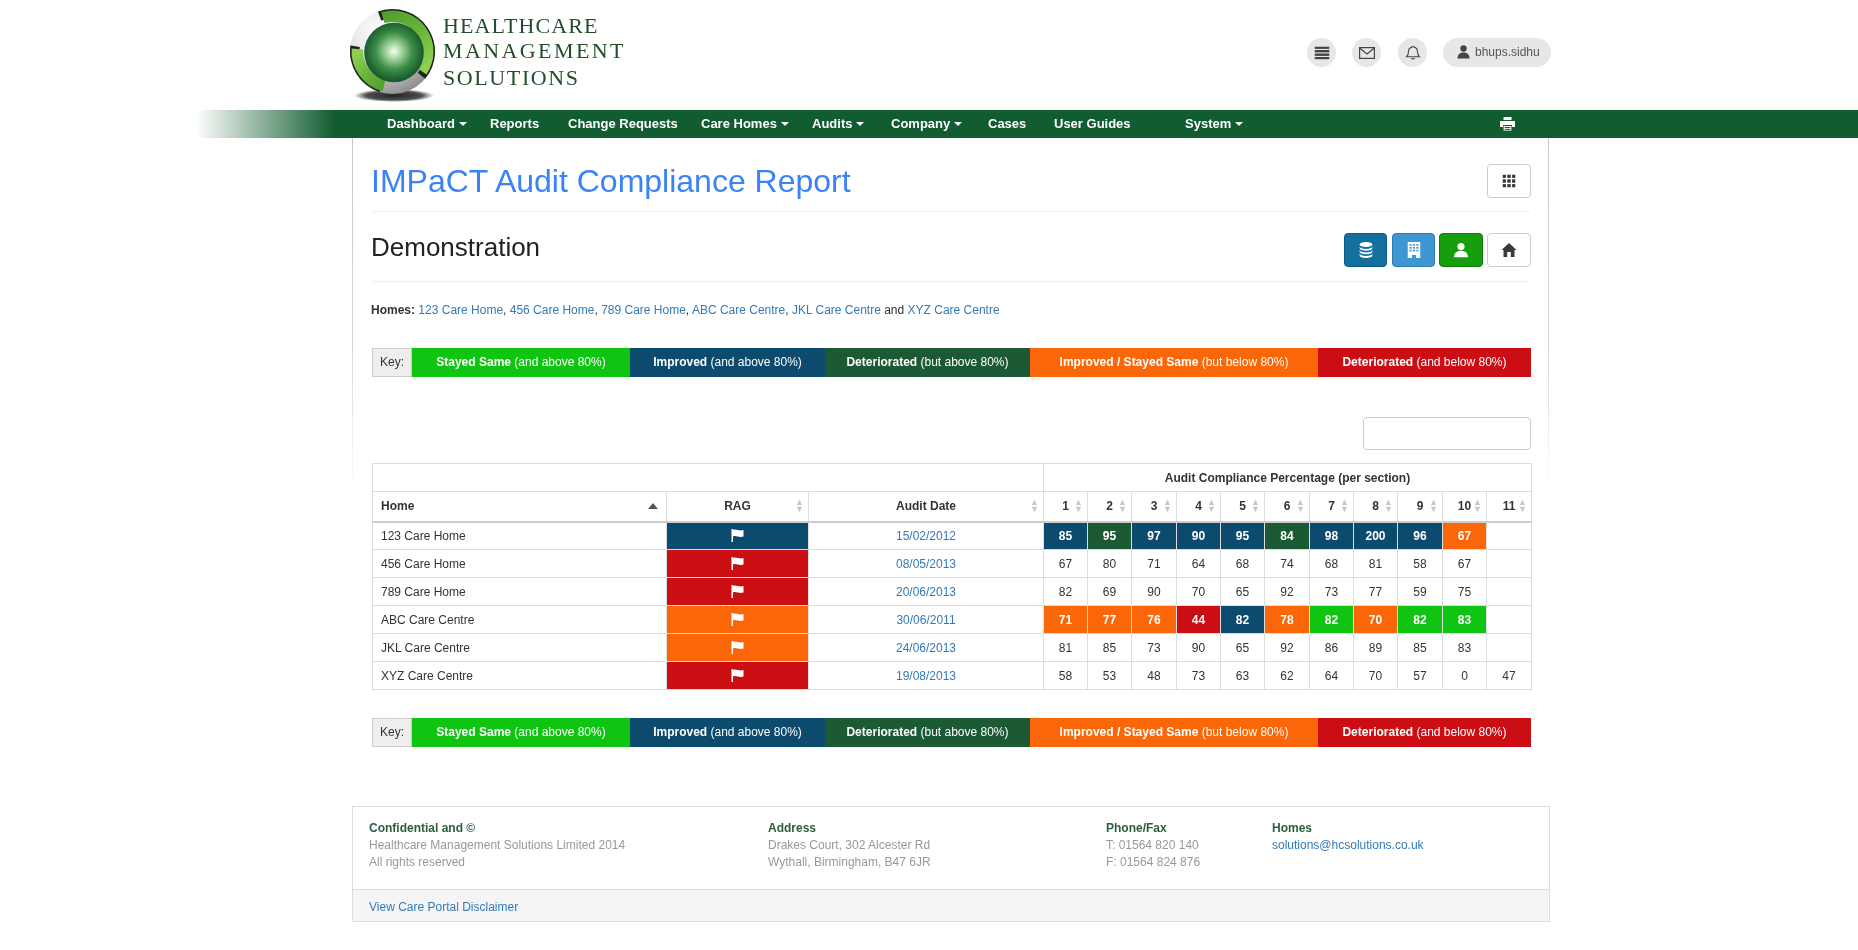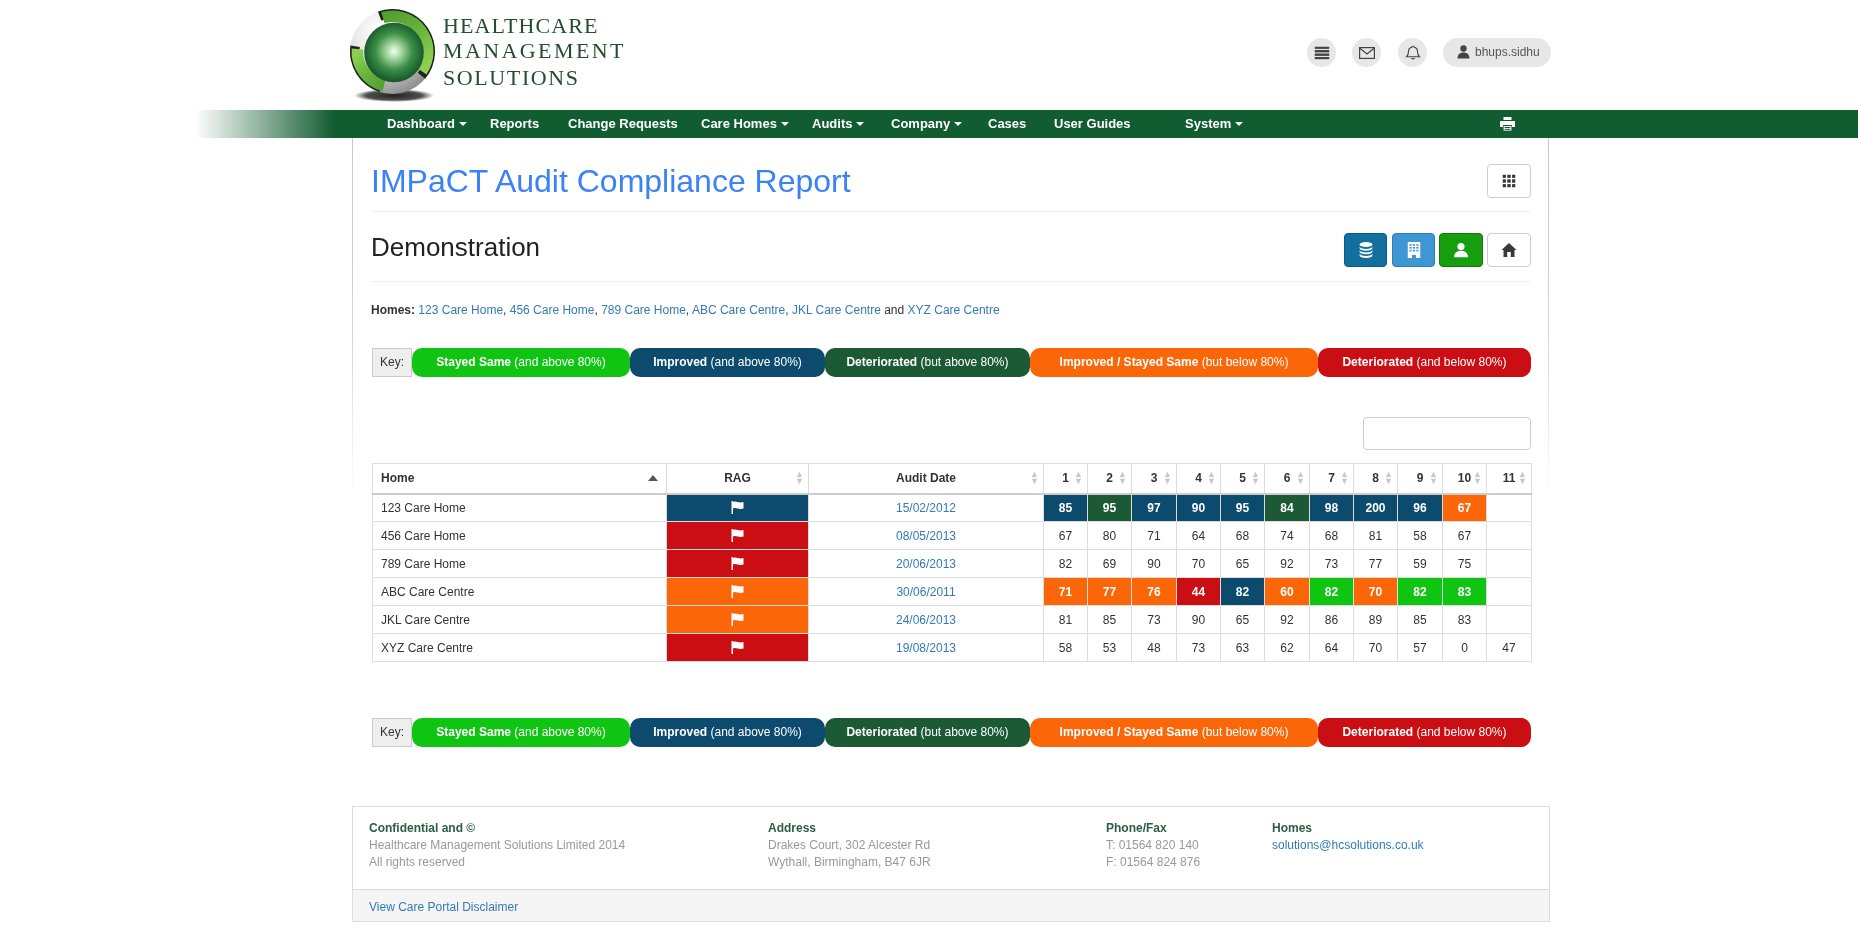--- a/index.html
+++ b/index.html
@@ -28,21 +28,21 @@
 h2.subtitle { position:absolute; left:371px; top:232px; font-size:26px; font-weight:500; color:#222; }
 .hr { position:absolute; left:372px; width:1158px; height:1px; background:#eee; }
 .btn { position:absolute; height:34px; border-radius:4px; border:1px solid #ccc; background:#fff; }
 .btn svg { position:absolute; left:50%; top:50%; transform:translate(-50%,-50%); }
 .homes { position:absolute; left:371px; top:303px; font-size:12px; color:#333; }
 .homes a { color:#337ab7; text-decoration:none; }
 
 
 .key { position:absolute; left:372px; height:29px; display:flex; font-size:12px; }
 .key .klab { width:40px; background:#eee; border:1px solid #ccc; color:#333; text-align:center; line-height:27px; }
-.key .seg { color:#fff; text-align:center; line-height:29px; white-space:nowrap;border-radius:10px; }
+.key .seg { color:#fff; text-align:center; line-height:29px; white-space:nowrap; }
 
 
 .search { position:absolute; left:1363px; top:417px; width:168px; height:33px; border:1px solid #ccc; border-radius:4px; background:#fff; }
 
 
 table.dt { position:absolute; left:372px; top:463px; border-collapse:collapse; table-layout:fixed; font-size:12px; }
 table.dt th, table.dt td { border:1px solid #ddd; overflow:hidden; white-space:nowrap; }
 table.dt thead tr.r1 th { height:28px; font-weight:bold; text-align:center; }
 table.dt thead tr.r2 th { height:30px; font-weight:bold; position:relative; border-bottom:2px solid #ccc; }
 table.dt tbody td { height:28px; }
@@ -255,20 +255,24 @@
         <col style="width:44px;">
         <col style="width:44px;">
         <col style="width:45px;">
         <col style="width:44px;">
         <col style="width:44px;">
         <col style="width:45px;">
         <col style="width:44px;">
         <col style="width:45px;">
     </colgroup>
     <thead>
+      <tr class="r1">
+        <th colspan="3" style="border-right:1px solid #ddd;"></th>
+        <th colspan="11">Audit Compliance Percentage (per section)</th>
+      </tr>
       <tr class="r2">
         <th class="home">Home<i class="sortup"></i></th>
         <th style="text-align:center;">RAG<span class="sort2">▲<br>▼</span></th>
         <th style="text-align:center;margin-top:8px;">Audit Date<span class="sort2">▲<br>▼</span></th>
         <th style="text-align:center;">1<span class="sort2">▲<br>▼</span></th>
         <th style="text-align:center;">2<span class="sort2">▲<br>▼</span></th>
         <th style="text-align:center;">3<span class="sort2">▲<br>▼</span></th>
         <th style="text-align:center;">4<span class="sort2">▲<br>▼</span></th>
         <th style="text-align:center;">5<span class="sort2">▲<br>▼</span></th>
         <th style="text-align:center;">6<span class="sort2">▲<br>▼</span></th>
@@ -354,21 +358,21 @@
                 <path d="M 0.5 0 L 2 0 L 2 13 L 0.5 13 Z M 2 1 C 5 -0.5 8 2.5 12.5 1 L 12.5 7.5 C 8 9 5 6 2 7.5 Z" fill="#fff"></path>
               </svg>
             </div>
           </td>
         <td class="date">30/06/2011</td>
         <td class="num col bg-o">71</td>
           <td class="num col bg-o">77</td>
           <td class="num col bg-o">76</td>
           <td class="num col bg-r">44</td>
           <td class="num col bg-m">82</td>
-          <td class="num col bg-o">60</td>
+          <td class="num col bg-o">78</td>
           <td class="num col bg-b">82</td>
           <td class="num col bg-o">70</td>
           <td class="num col bg-b">82</td>
           <td class="num col bg-b">83</td>
           <td class="num"></td>
       </tr>
       <tr>
         <td class="home">JKL Care Centre</td>
         <td class="rag">
             <div class="ragfill bg-o">

